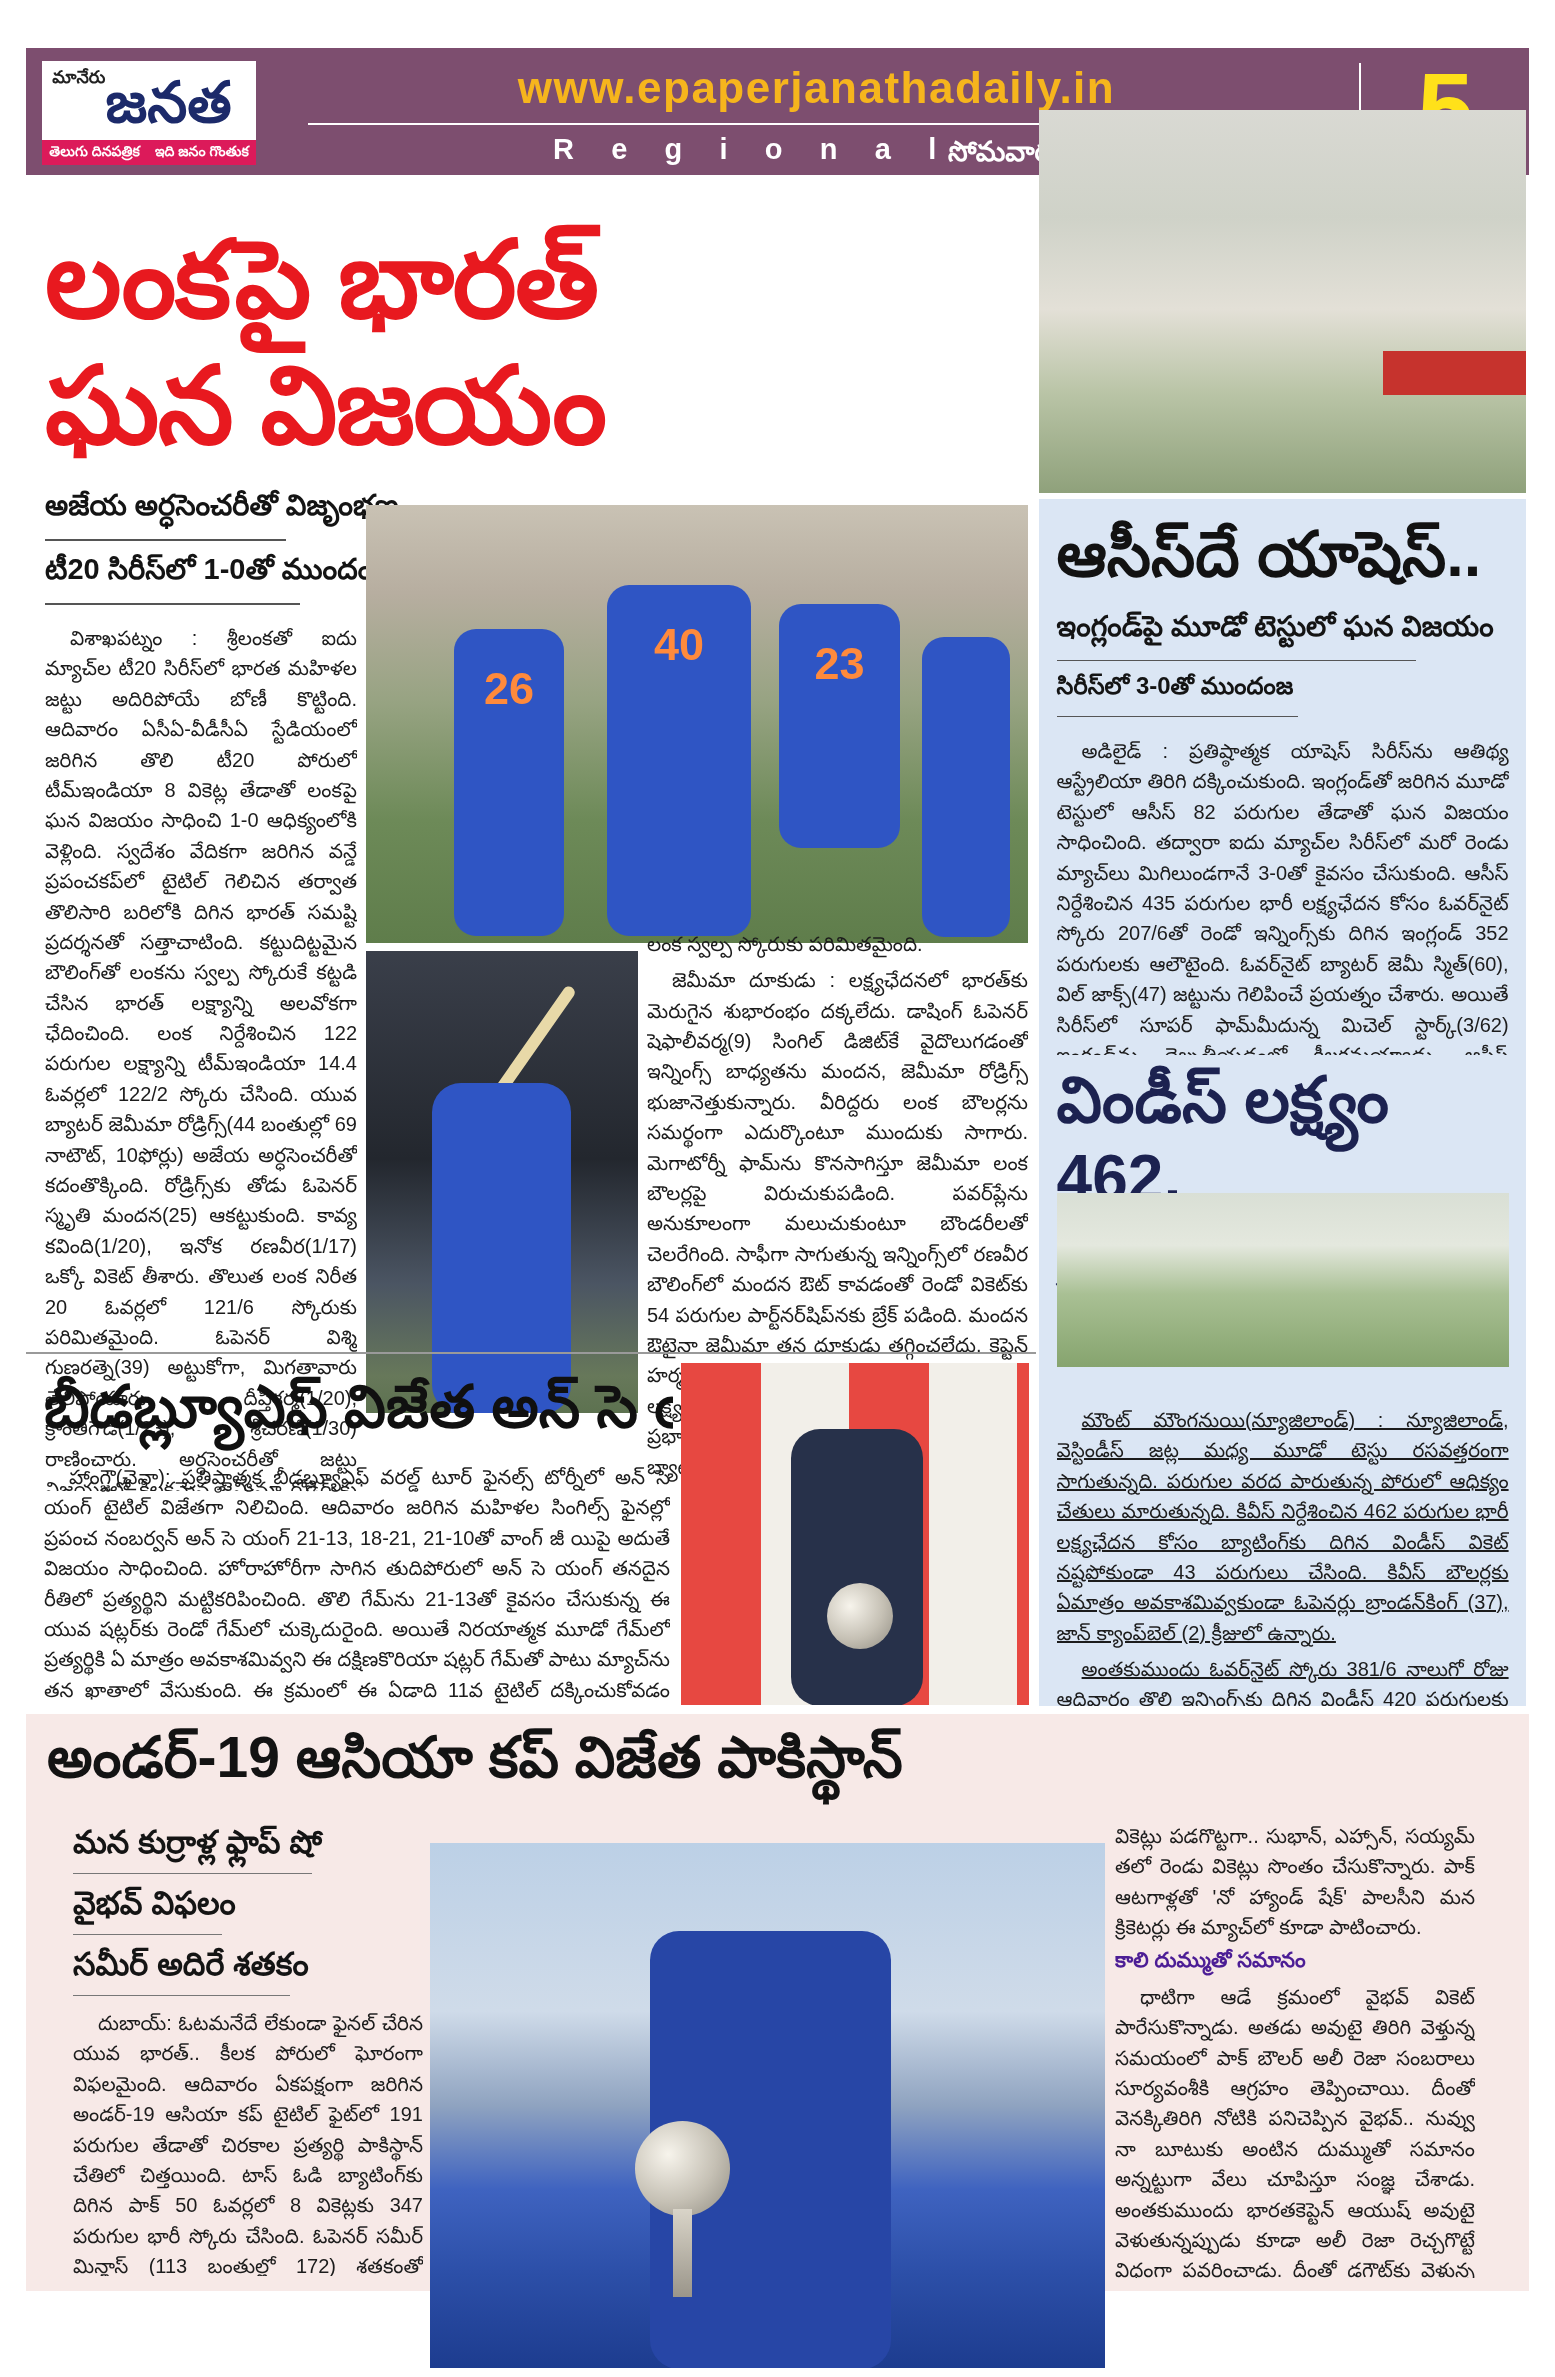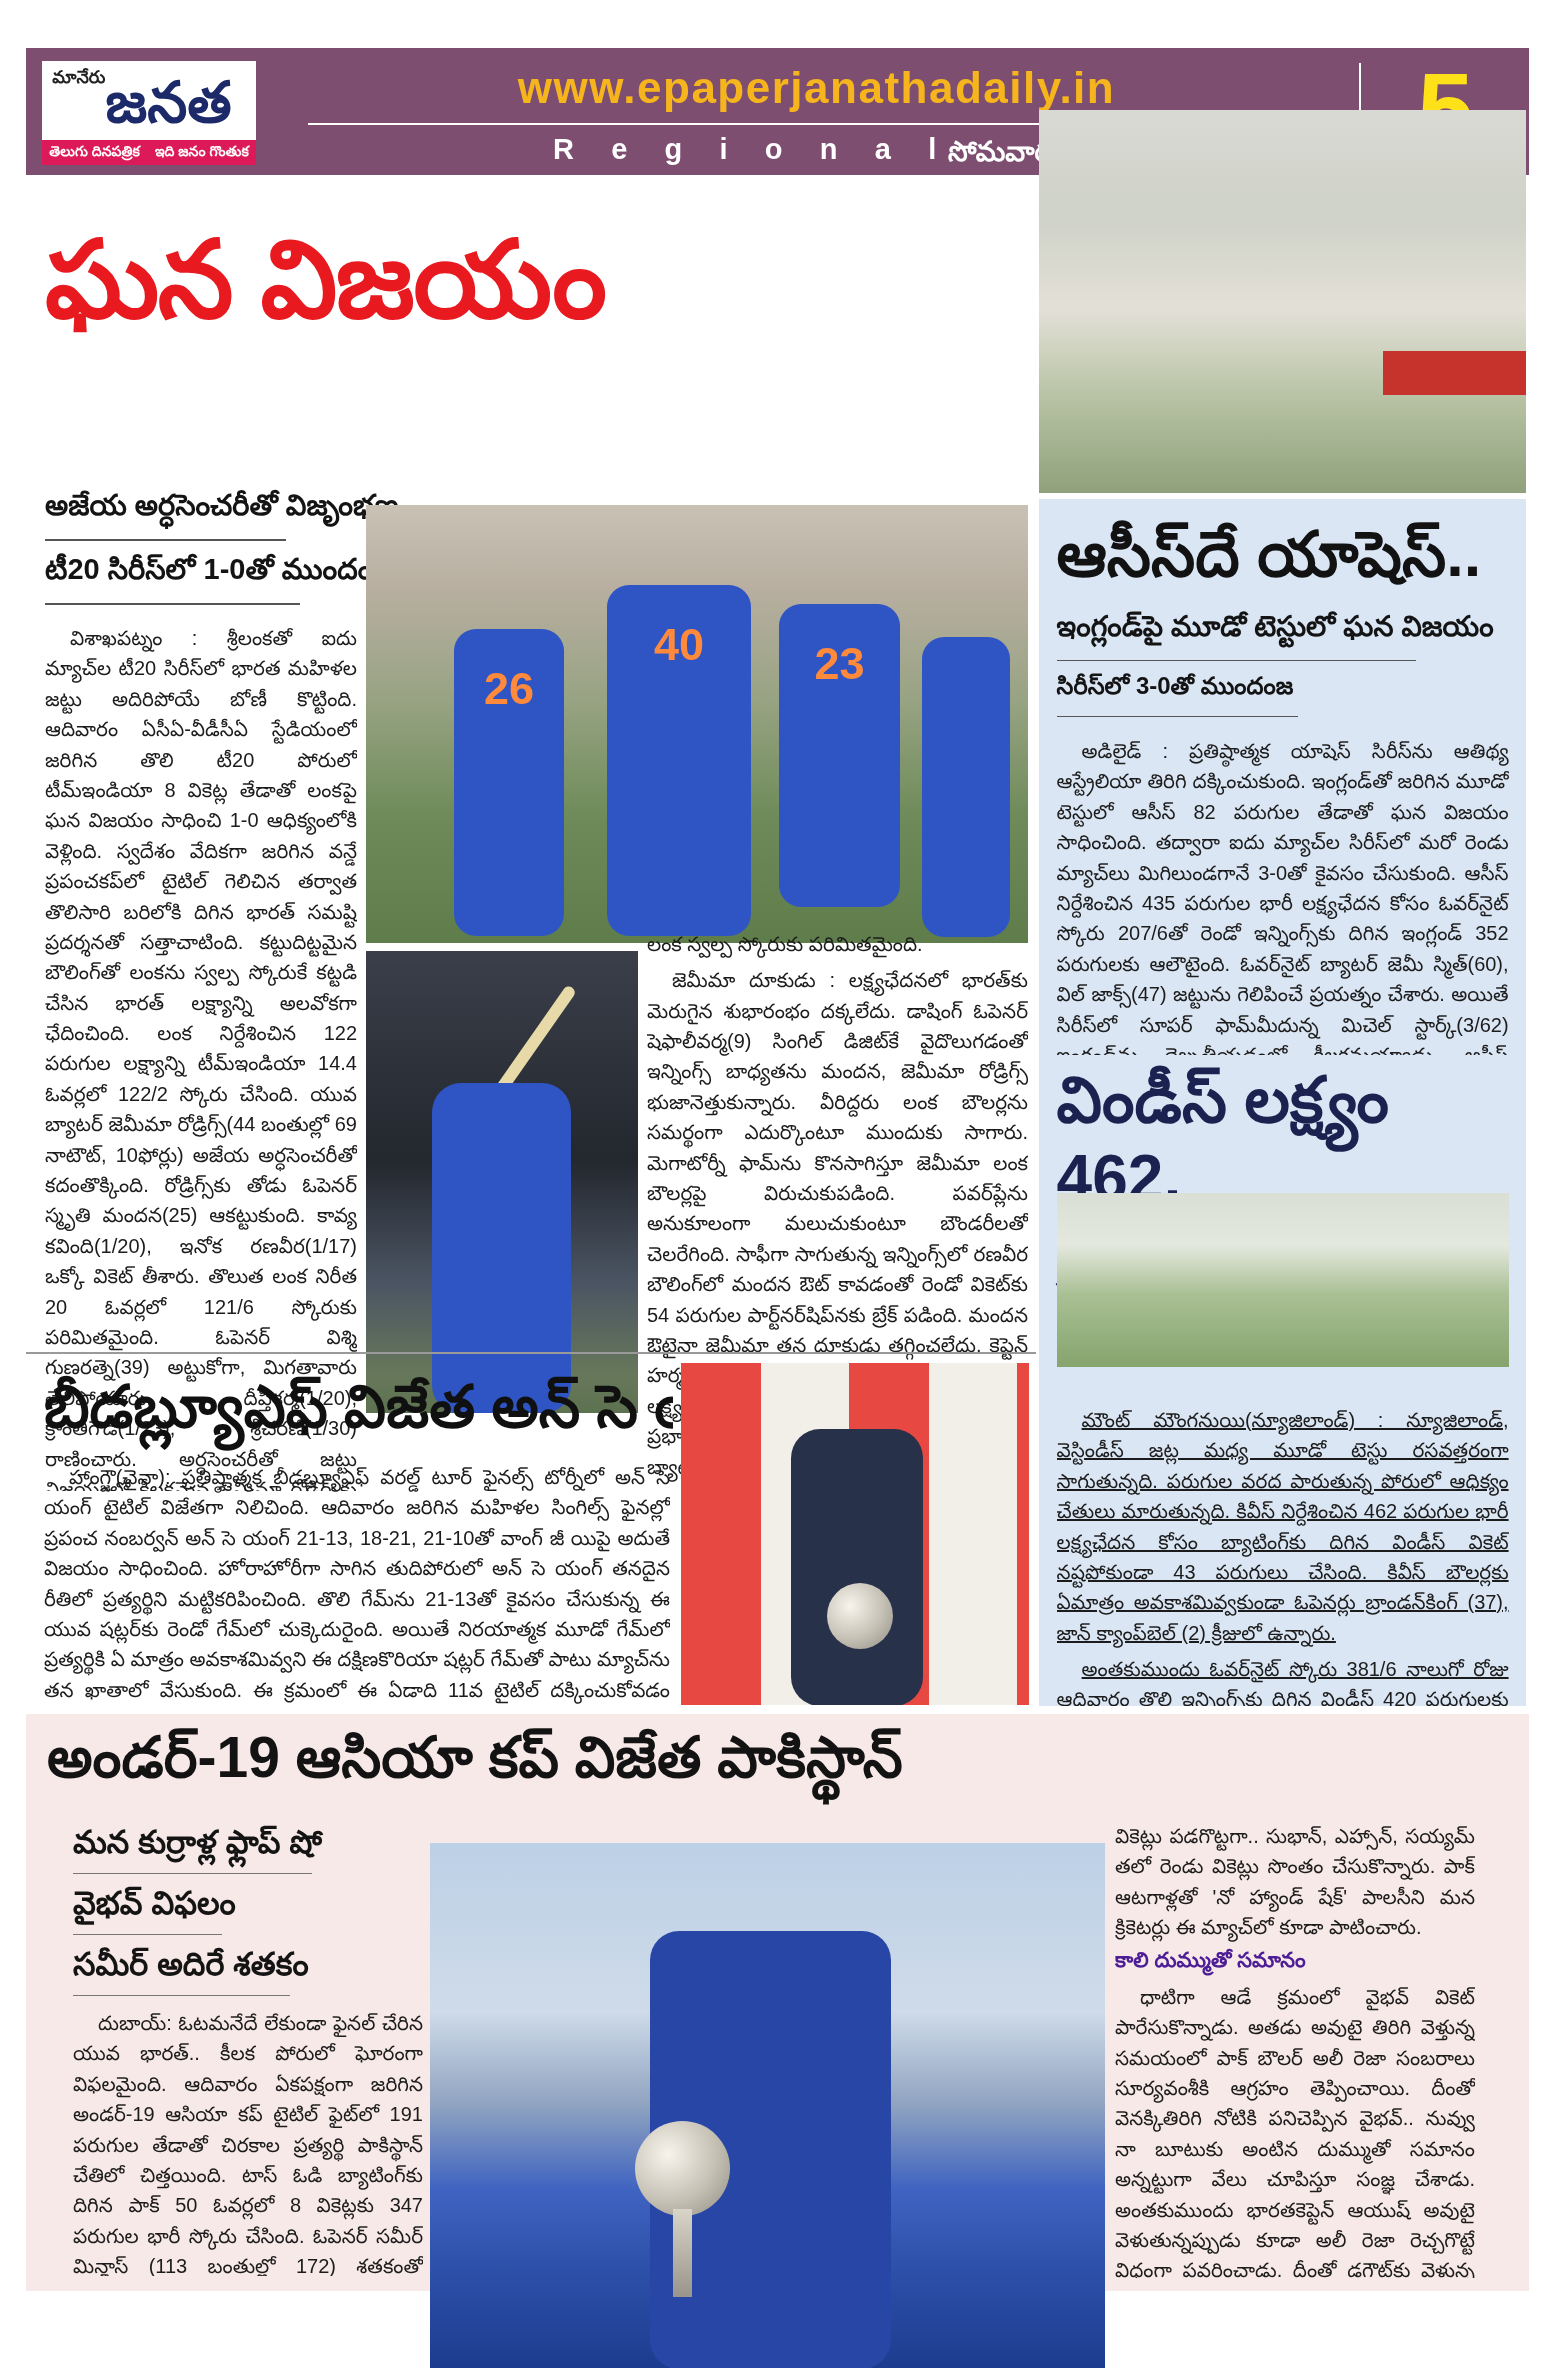--- a/index.html
+++ b/index.html
@@ -94,38 +94,39 @@
     </div>
     <div class="website">www.epaperjanathadaily.in</div>
     <div class="band-hline"></div>
     <div class="edition">R e g i o n a l</div>
     <div class="band-date">సోమవారం 22 డిసెంబర్ 2025</div>
     <div class="band-vsep"></div>
     <div class="page-num">5</div>
   </div>
 
   <div class="lead-headline">
+    <div>లంకపై భారత్</div>
     <div>ఘన విజయం</div>
   </div>
   <div class="lead-sub1 sub-rule">అజేయ అర్ధసెంచరీతో విజృంభణ</div>
   <div class="lead-sub2 sub-rule">టీ20 సిరీస్‌లో 1-0తో ముందంజ</div>
 
   <div class="lead-col1">
     <p class="body-p">విశాఖపట్నం : శ్రీలంకతో ఐదు మ్యాచ్‌ల టీ20 సిరీస్‌లో భారత మహిళల జట్టు అదిరిపోయే బోణీ కొట్టింది. ఆదివారం ఏసీఏ-వీడీసీఏ స్టేడియంలో జరిగిన తొలి టీ20 పోరులో టీమ్‌ఇండియా 8 వికెట్ల తేడాతో లంకపై ఘన విజయం సాధించి 1-0 ఆధిక్యంలోకి వెళ్లింది. స్వదేశం వేదికగా జరిగిన వన్డే ప్రపంచకప్‌లో టైటిల్ గెలిచిన తర్వాత తొలిసారి బరిలోకి దిగిన భారత్ సమష్టి ప్రదర్శనతో సత్తాచాటింది. కట్టుదిట్టమైన బౌలింగ్‌తో లంకను స్వల్ప స్కోరుకే కట్టడి చేసిన భారత్ లక్ష్యాన్ని అలవోకగా ఛేదించింది. లంక నిర్దేశించిన 122 పరుగుల లక్ష్యాన్ని టీమ్‌ఇండియా 14.4 ఓవర్లలో 122/2 స్కోరు చేసింది. యువ బ్యాటర్ జెమీమా రోడ్రిగ్స్(44 బంతుల్లో 69 నాటౌట్, 10ఫోర్లు) అజేయ అర్ధసెంచరీతో కదంతొక్కింది. రోడ్రిగ్స్‌కు తోడు ఓపెనర్ స్మృతి మందన(25) ఆకట్టుకుంది. కావ్య కవింది(1/20), ఇనోక రణవీర(1/17) ఒక్కో వికెట్ తీశారు. తొలుత లంక నిరీత 20 ఓవర్లలో 121/6 స్కోరుకు పరిమితమైంది. ఓపెనర్ విశ్మి గుణరత్నె(39) అట్టుకోగా, మిగతావారు తేలిపోయారు. దీప్తిశర్మ(1/20), క్రాంతిగౌడ్(1/23), శ్రీచరణి(1/30) రాణించారు. అర్ధసెంచరీతో జట్టు విజయంలో కీలకమైన జెమీమా రోడ్రిగ్స్‌కు 'ప్లేయర్ ఆఫ్ ద మ్యాచ్' దక్కింది. ఇరు జట్ల మధ్య రెండో టీ20 పోరు ఈనెల 23న ఇక్కడే జరుగనుంది.</p>
 
   </div>
 
   <div class="photo photo-team">
     <div class="pfig" style="left:88px; top:124px; width:110px; height:307px;">
       <span class="num">26</span>
     </div>
     <div class="pfig" style="left:241px; top:80px; width:144px; height:351px;">
       <span class="num">40</span>
     </div>
-    <div class="pfig" style="left:413px; top:99px; width:121px; height:303px;">
+    <div class="pfig" style="left:413px; top:99px; width:121px; height:244px;">
       <span class="num">23</span>
     </div>
     <div class="pfig" style="left:556px; top:132px; width:88px; height:300px;"></div>
   </div>
 
   <div class="photo photo-jemimah">
     <div class="bat" style="left:154px; top:22px;"></div>
     <div class="fig-dark" style="left:66px; top:132px; width:139px; height:331px; background:#2f55c4;"></div>
   </div>
 

